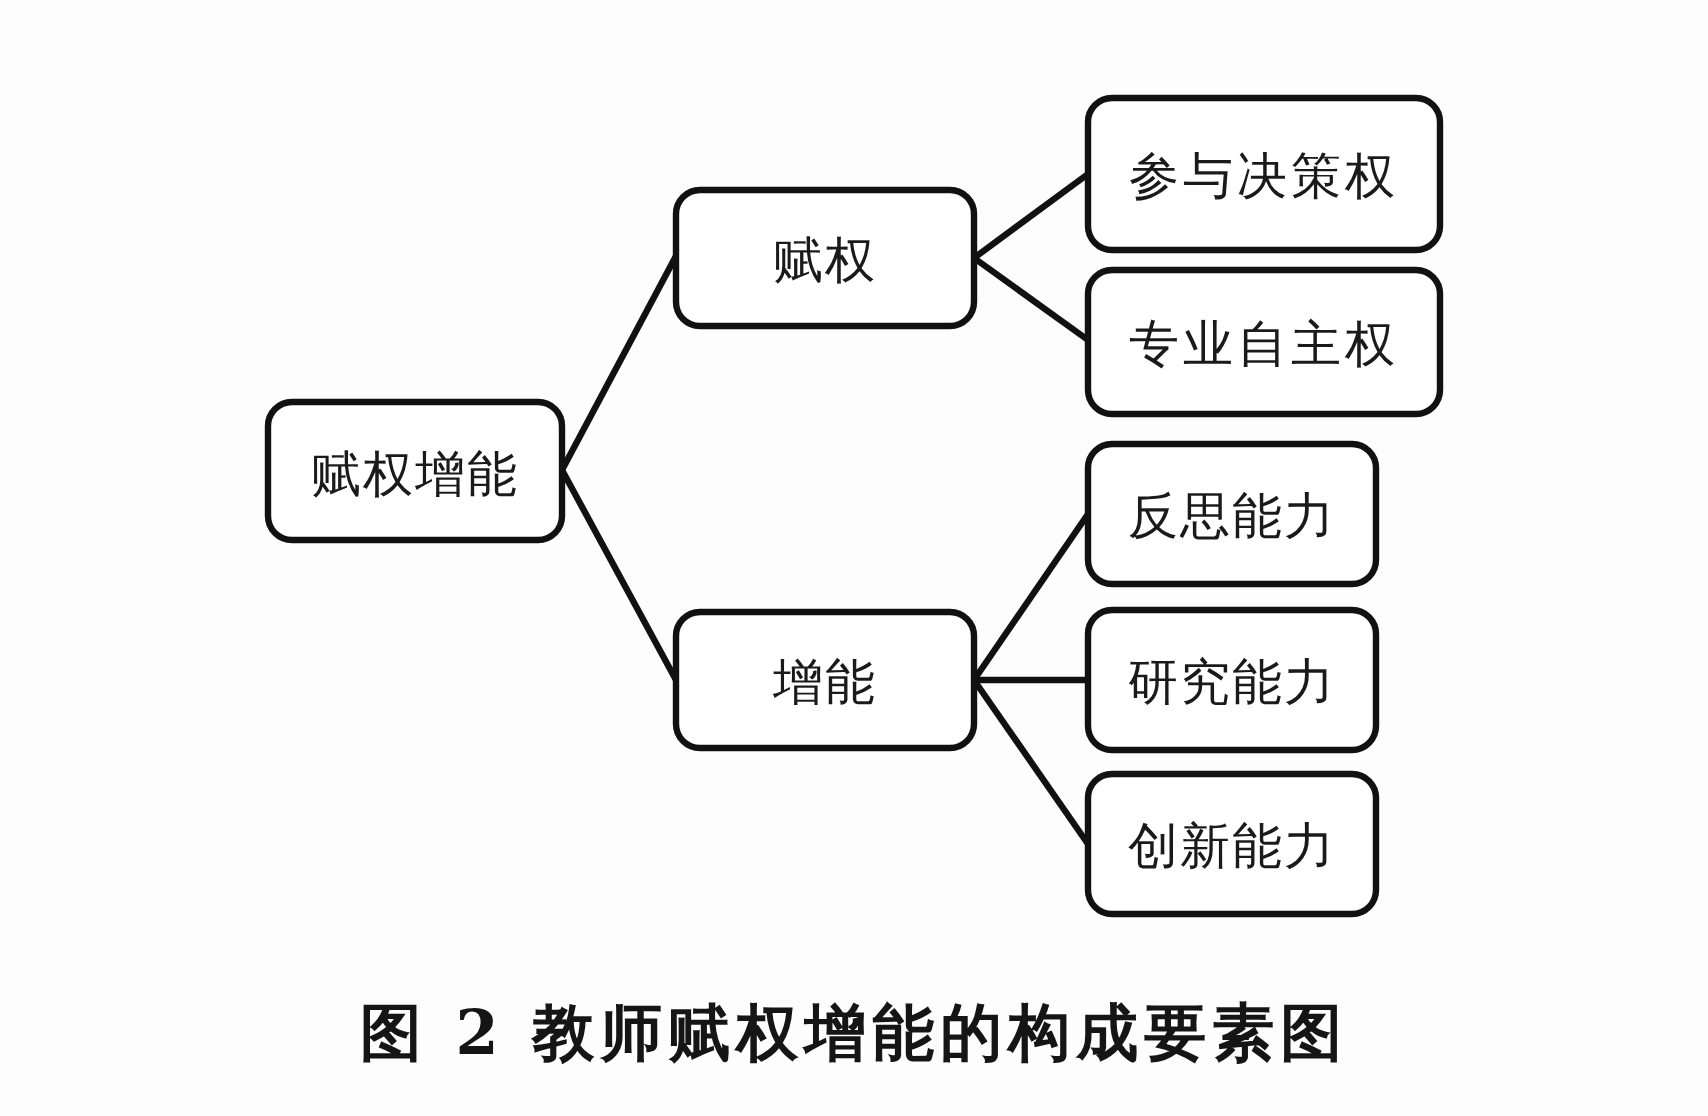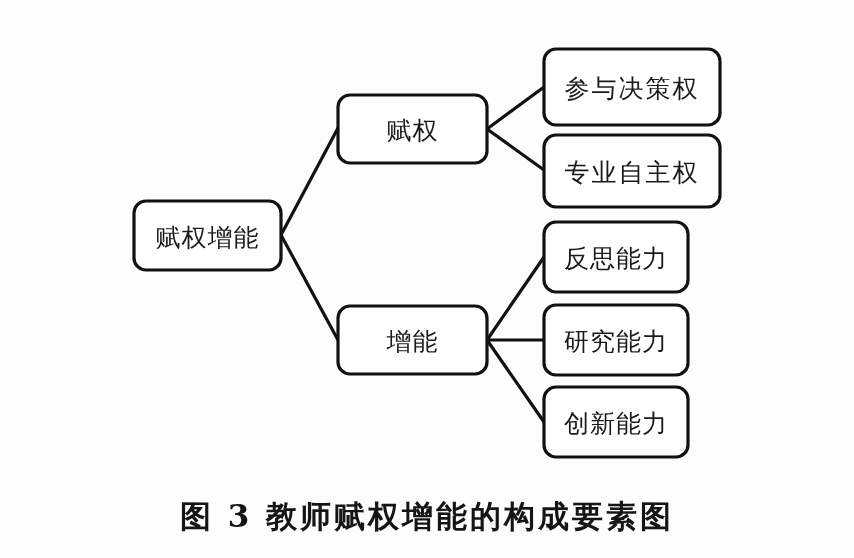--- a/index.html
+++ b/index.html
@@ -122,15 +122,15 @@
       <text class="node-label" x="616" y="341">研究能力</text>
     </g>
 
     <g>
       <rect class="node-box" x="544" y="387" width="144" height="70" rx="12" ry="12"></rect>
       <text class="node-label" x="616" y="423">创新能力</text>
     </g>
 
   </svg>
 
-  <div class="caption-text">图 3 教师赋权增能的构成要素图</div>
+  <div class="caption-text">图 2 教师赋权增能的构成要素图</div>
 
 </div>
 
 </body></html>

